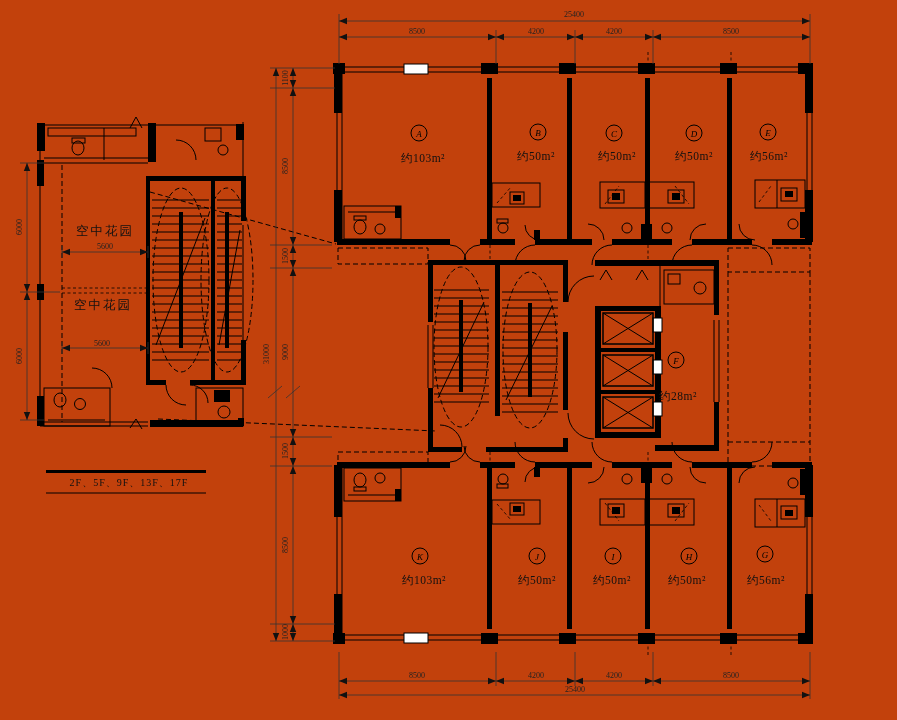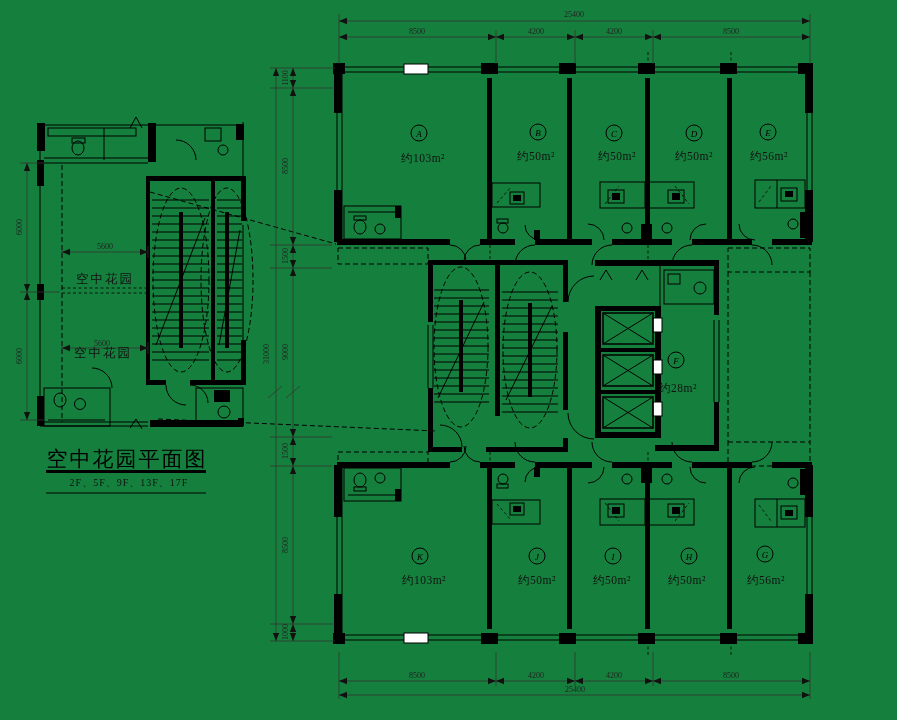--- a/index.html
+++ b/index.html
@@ -1,30 +1,30 @@
 <!DOCTYPE html>
 <html><head>
 <meta charset="utf-8">
 <style>
   html,body{margin:0;padding:0;background:#fff;}
-  .canvas{position:relative;width:897px;height:720px;background:#15803d;overflow:hidden;
+  .canvas{position:relative;width:897px;height:720px;background:#c2410c;overflow:hidden;
           font-family:"Liberation Serif","DejaVu Serif",serif;}
   svg{position:absolute;left:0;top:0;}
   svg .s{stroke:#000;stroke-width:1;fill:none;}
   svg .s15{stroke:#000;stroke-width:1.5;fill:none;}
   svg .f{fill:#000;stroke:none;}
   svg .d{stroke:#000;stroke-width:1;fill:none;stroke-dasharray:5 3;}
   svg .dd{stroke:#000;stroke-width:.8;fill:none;stroke-dasharray:3 2.5;}
   svg .dim{stroke:#333;stroke-width:.8;fill:none;}
   svg .ar{fill:#111;stroke:none;}
   .lbl{position:absolute;transform:translate(-50%,-50%);white-space:nowrap;color:#111;}
   .dimt{font-size:8px;color:#222;}
   .rot{transform:translate(-50%,-50%) rotate(-90deg);}
   .area{font-size:11.5px;letter-spacing:.5px;}
-  .gard{font-size:12.5px;letter-spacing:2px;margin-top:48px;}
+  .gard{font-size:12.5px;letter-spacing:2px;}
   .tagc{position:absolute;width:15px;height:15px;transform:translate(-50%,-50%);
         border:1.8px solid #000;border-radius:50%;display:flex;align-items:center;
         justify-content:center;font-size:9px;font-style:italic;}
   .ttl{font-size:21px;letter-spacing:2px;color:#000;}
   .flr{font-size:10px;letter-spacing:1px;}
 </style>
 </head>
 <body>
 
 <div class="canvas">
@@ -364,21 +364,20 @@
 <div class="lbl dimt rot" style="left:285px;top:632px">1000</div>
 <div class="lbl dimt rot" style="left:266px;top:354px">31000</div>
 
 <div class="lbl dimt rot" style="left:19px;top:227px">6000</div>
 <div class="lbl dimt rot" style="left:19px;top:356px">6000</div>
 <div class="lbl gard" style="left:105px;top:231px">空中花园</div>
 <div class="lbl dimt" style="left:105px;top:246px">5600</div>
 <div class="lbl gard" style="left:103px;top:305px">空中花园</div>
 <div class="lbl dimt" style="left:102px;top:343px">5600</div>
 
-<div class="lbl ttl" style="left:127px;top:459px">空中花园平面图</div>
 <div class="lbl flr" style="left:129px;top:483px">2F、5F、9F、13F、17F</div>
 
 <div class="tagc" style="left:419px;top:133px">
       <span>A</span>
     </div>
 <div class="tagc" style="left:538px;top:132px">
       <span>B</span>
     </div>
 <div class="tagc" style="left:614px;top:133px">
       <span>C</span>
@@ -391,21 +390,21 @@
     </div>
 <div class="lbl area" style="left:423px;top:158px">约103m²</div>
 <div class="lbl area" style="left:536px;top:156px">约50m²</div>
 <div class="lbl area" style="left:617px;top:156px">约50m²</div>
 <div class="lbl area" style="left:694px;top:156px">约50m²</div>
 <div class="lbl area" style="left:769px;top:156px">约56m²</div>
 
 <div class="tagc" style="left:676px;top:360px">
       <span>F</span>
     </div>
-<div class="lbl area" style="left:678px;top:388px">约28m²</div>
+<div class="lbl area" style="left:678px;top:396px">约28m²</div>
 
 <div class="tagc" style="left:420px;top:556px">
       <span>K</span>
     </div>
 <div class="tagc" style="left:537px;top:556px">
       <span>J</span>
     </div>
 <div class="tagc" style="left:613px;top:556px">
       <span>I</span>
     </div>

